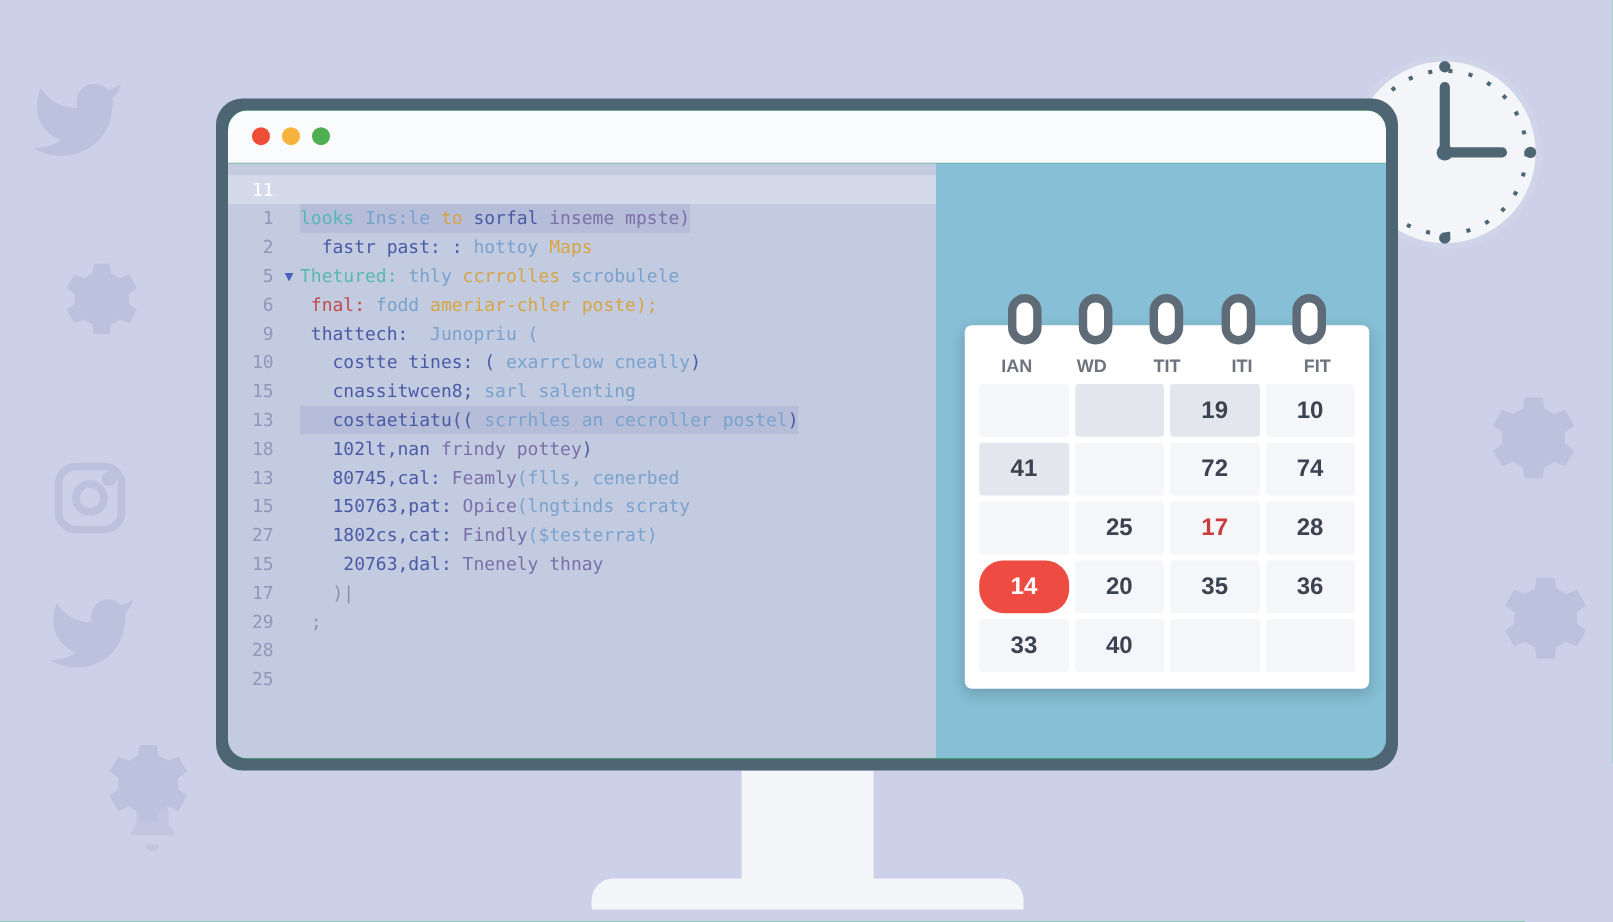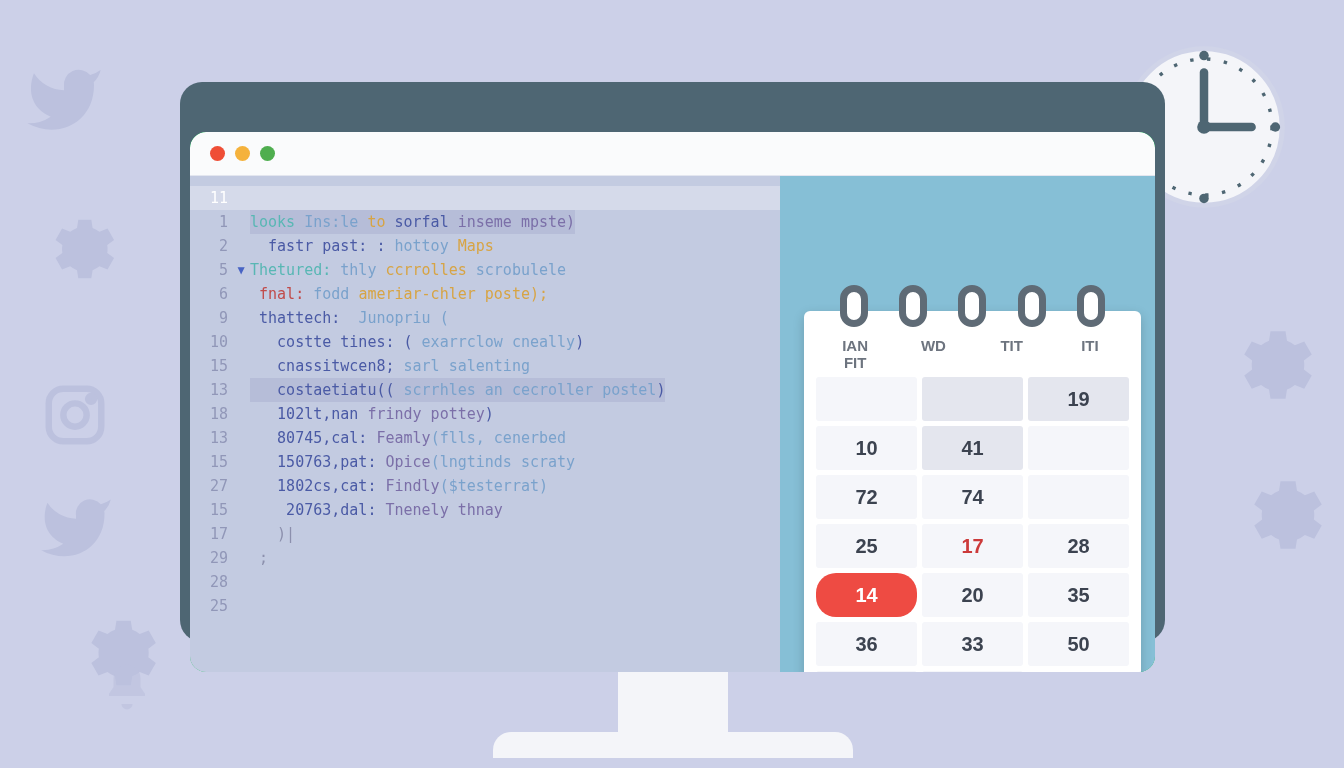--- a/index.html
+++ b/index.html
@@ -50,21 +50,20 @@
     height: 560px;
     position: relative;
   }
   .monitor-screen {
     background: #22c55e;
     border-radius: 16px;
     height: 100%;
     display: flex;
     flex-direction: column;
     overflow: hidden;
-    margin-top: 40px;
   }
   .stand-neck {
     width: 110px;
     height: 100px;
     background: #f4f5f9;
     margin: 0 auto;
     border-bottom-left-radius: 8px;
     border-bottom-right-radius: 8px;
   }
   .stand-base {
@@ -174,33 +173,33 @@
   }
   .ring {
     width: 28px;
     height: 42px;
     border: 7px solid #5f6b76;
     border-radius: 16px;
     background: #fff;
   }
   .cal-header {
     display: grid;
-    grid-template-columns: repeat(4, 1fr);
+    grid-template-columns: repeat(5, 1fr);
     gap: 0;
     margin-top: 8px;
     margin-bottom: 6px;
   }
   .cal-header div {
     text-align: center;
     font: 600 15px sans-serif;
     color: #6d747f;
   }
   .cal-grid {
     display: grid;
-    grid-template-columns: repeat(3, 1fr);
+    grid-template-columns: repeat(4, 1fr);
     gap: 5px;
   }
   .cal-cell {
     background: #f5f6fa;
     height: 44px;
     display: flex;
     align-items: center;
     justify-content: center;
     font: 600 20px sans-serif;
     color: #3c4350;
@@ -398,21 +397,21 @@
                 <div class="cal-cell ">74</div>
                 <div class="cal-cell empty"></div>
                 <div class="cal-cell ">25</div>
                 <div class="cal-cell red-text">17</div>
                 <div class="cal-cell ">28</div>
                 <div class="cal-cell active">14</div>
                 <div class="cal-cell ">20</div>
                 <div class="cal-cell ">35</div>
                 <div class="cal-cell ">36</div>
                 <div class="cal-cell ">33</div>
-                <div class="cal-cell ">50</div>
+                <div class="cal-cell ">40</div>
                 <div class="cal-cell empty"></div>
                 <div class="cal-cell empty"></div>
               </div>
           </div>
         </div>
       </div>
     </div>
   </div>
   <div class="stand-neck"></div>
   <div class="stand-base"></div>

